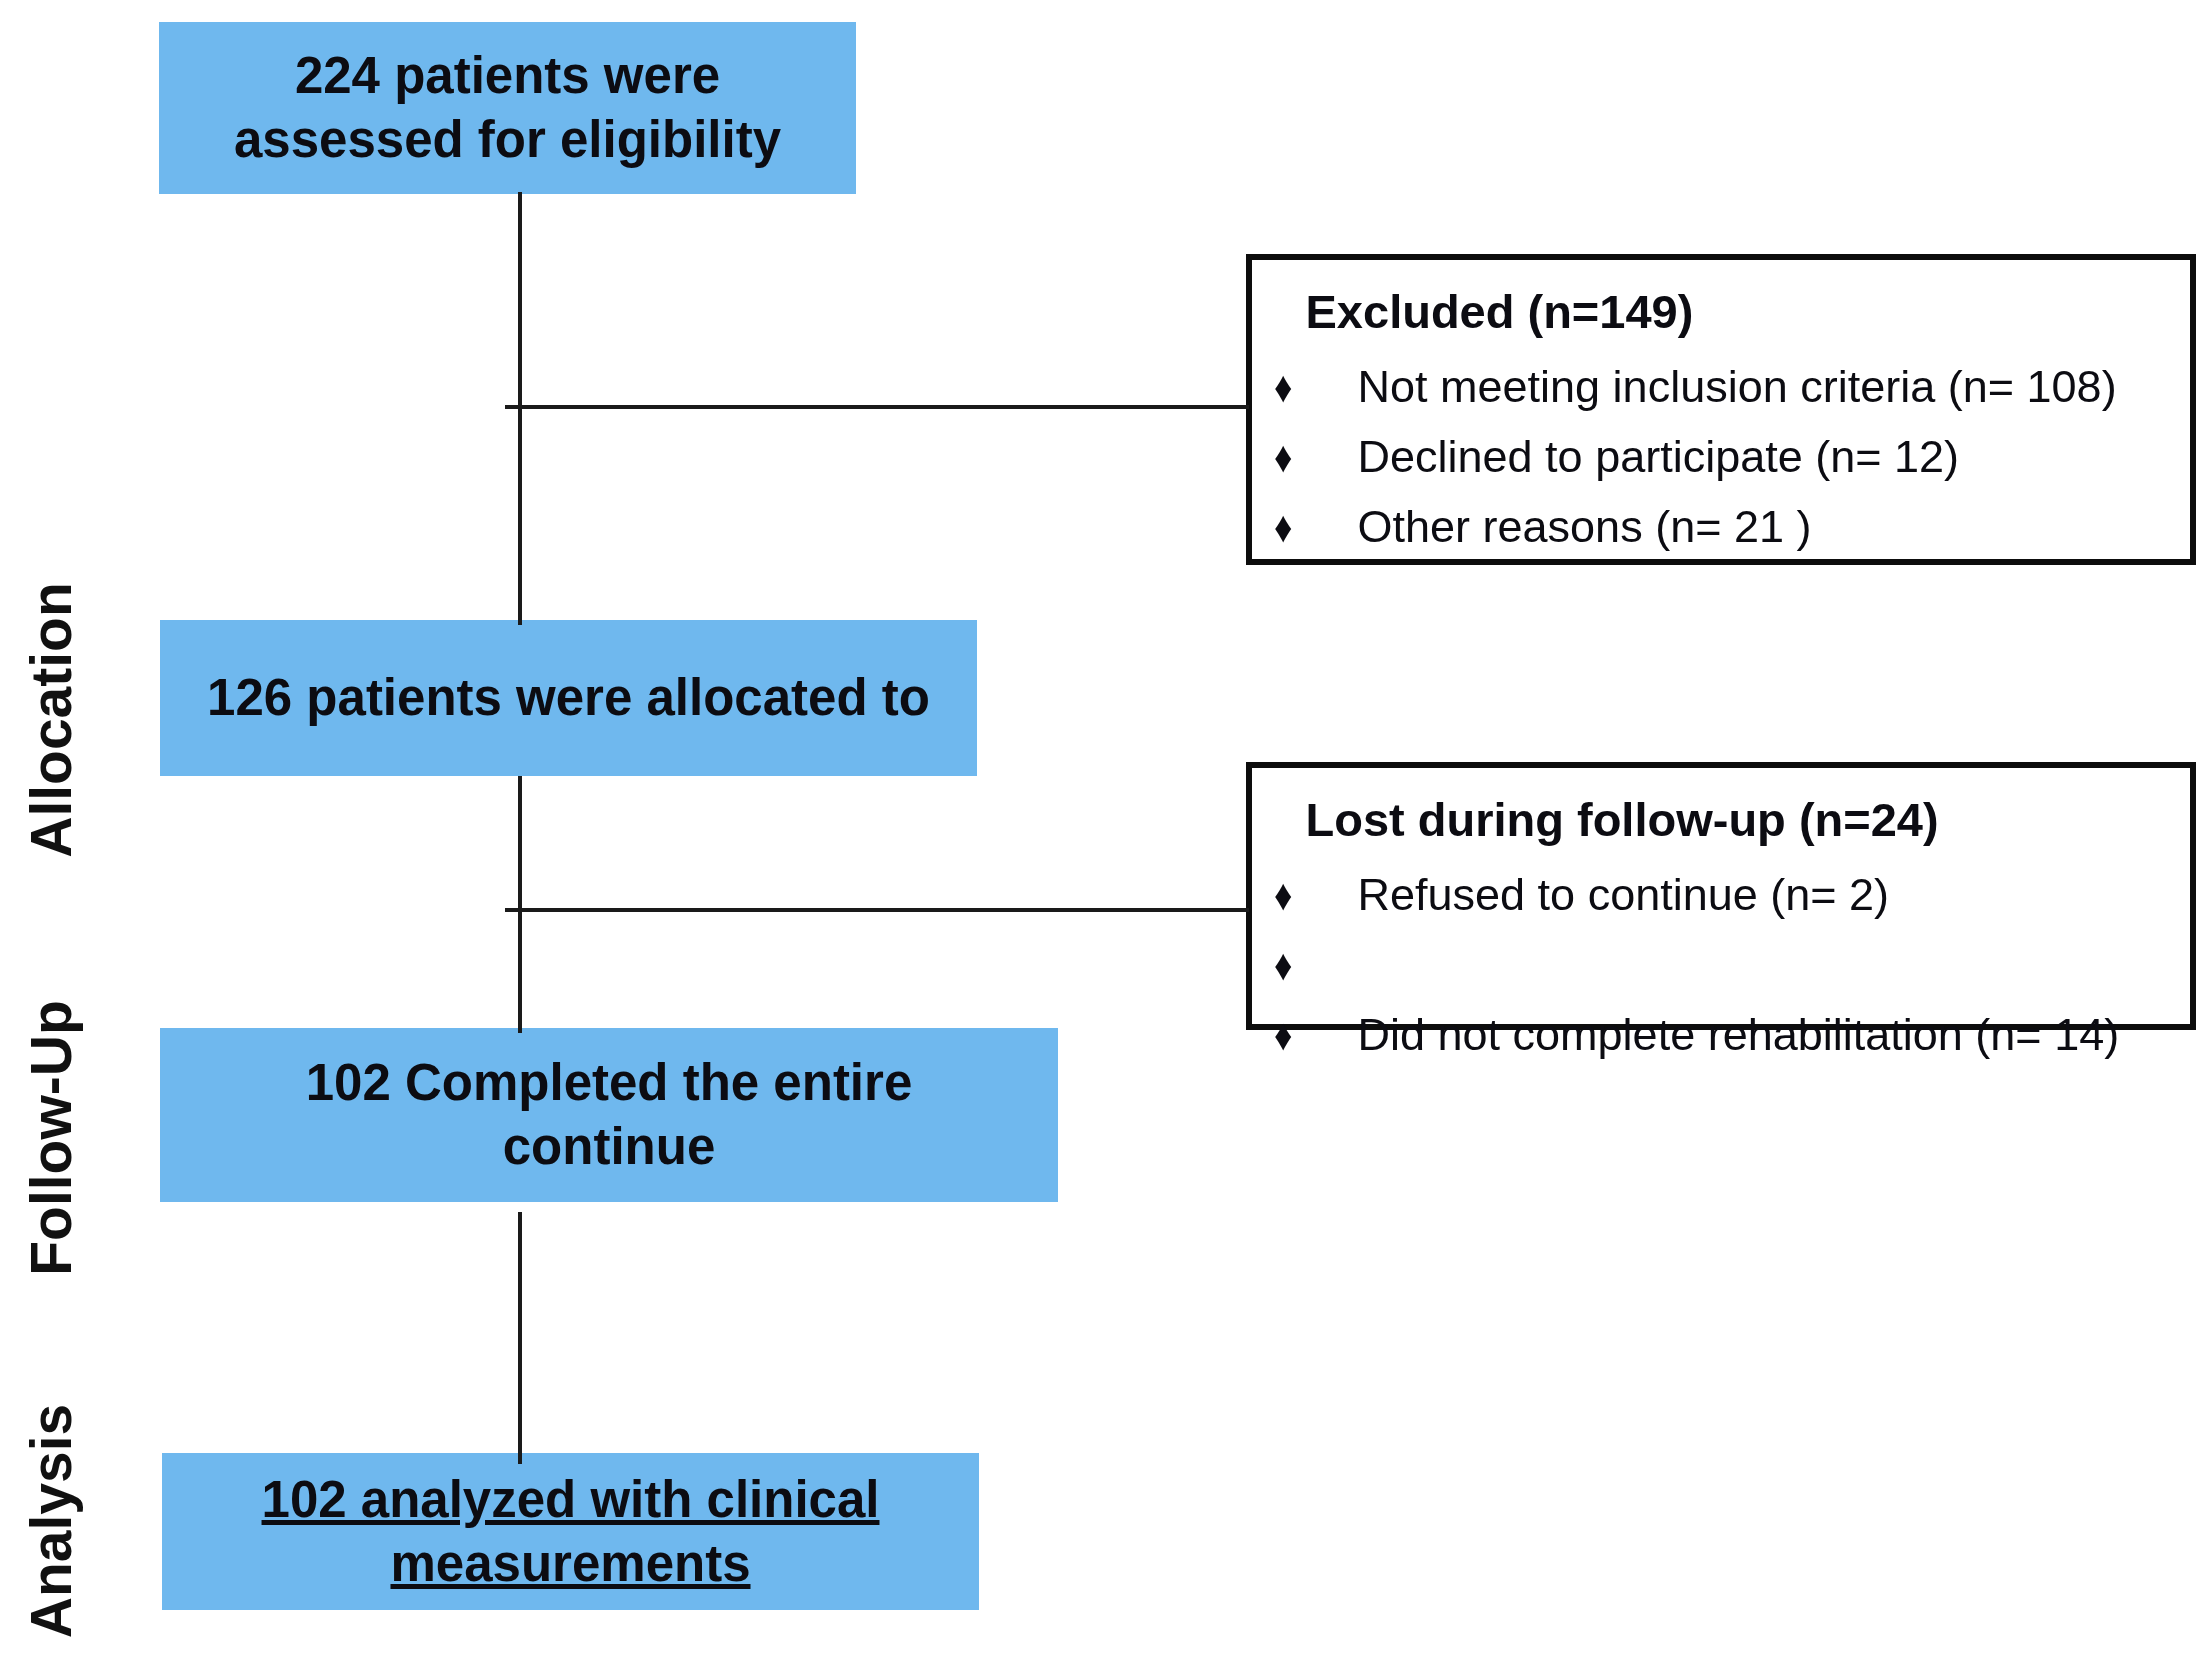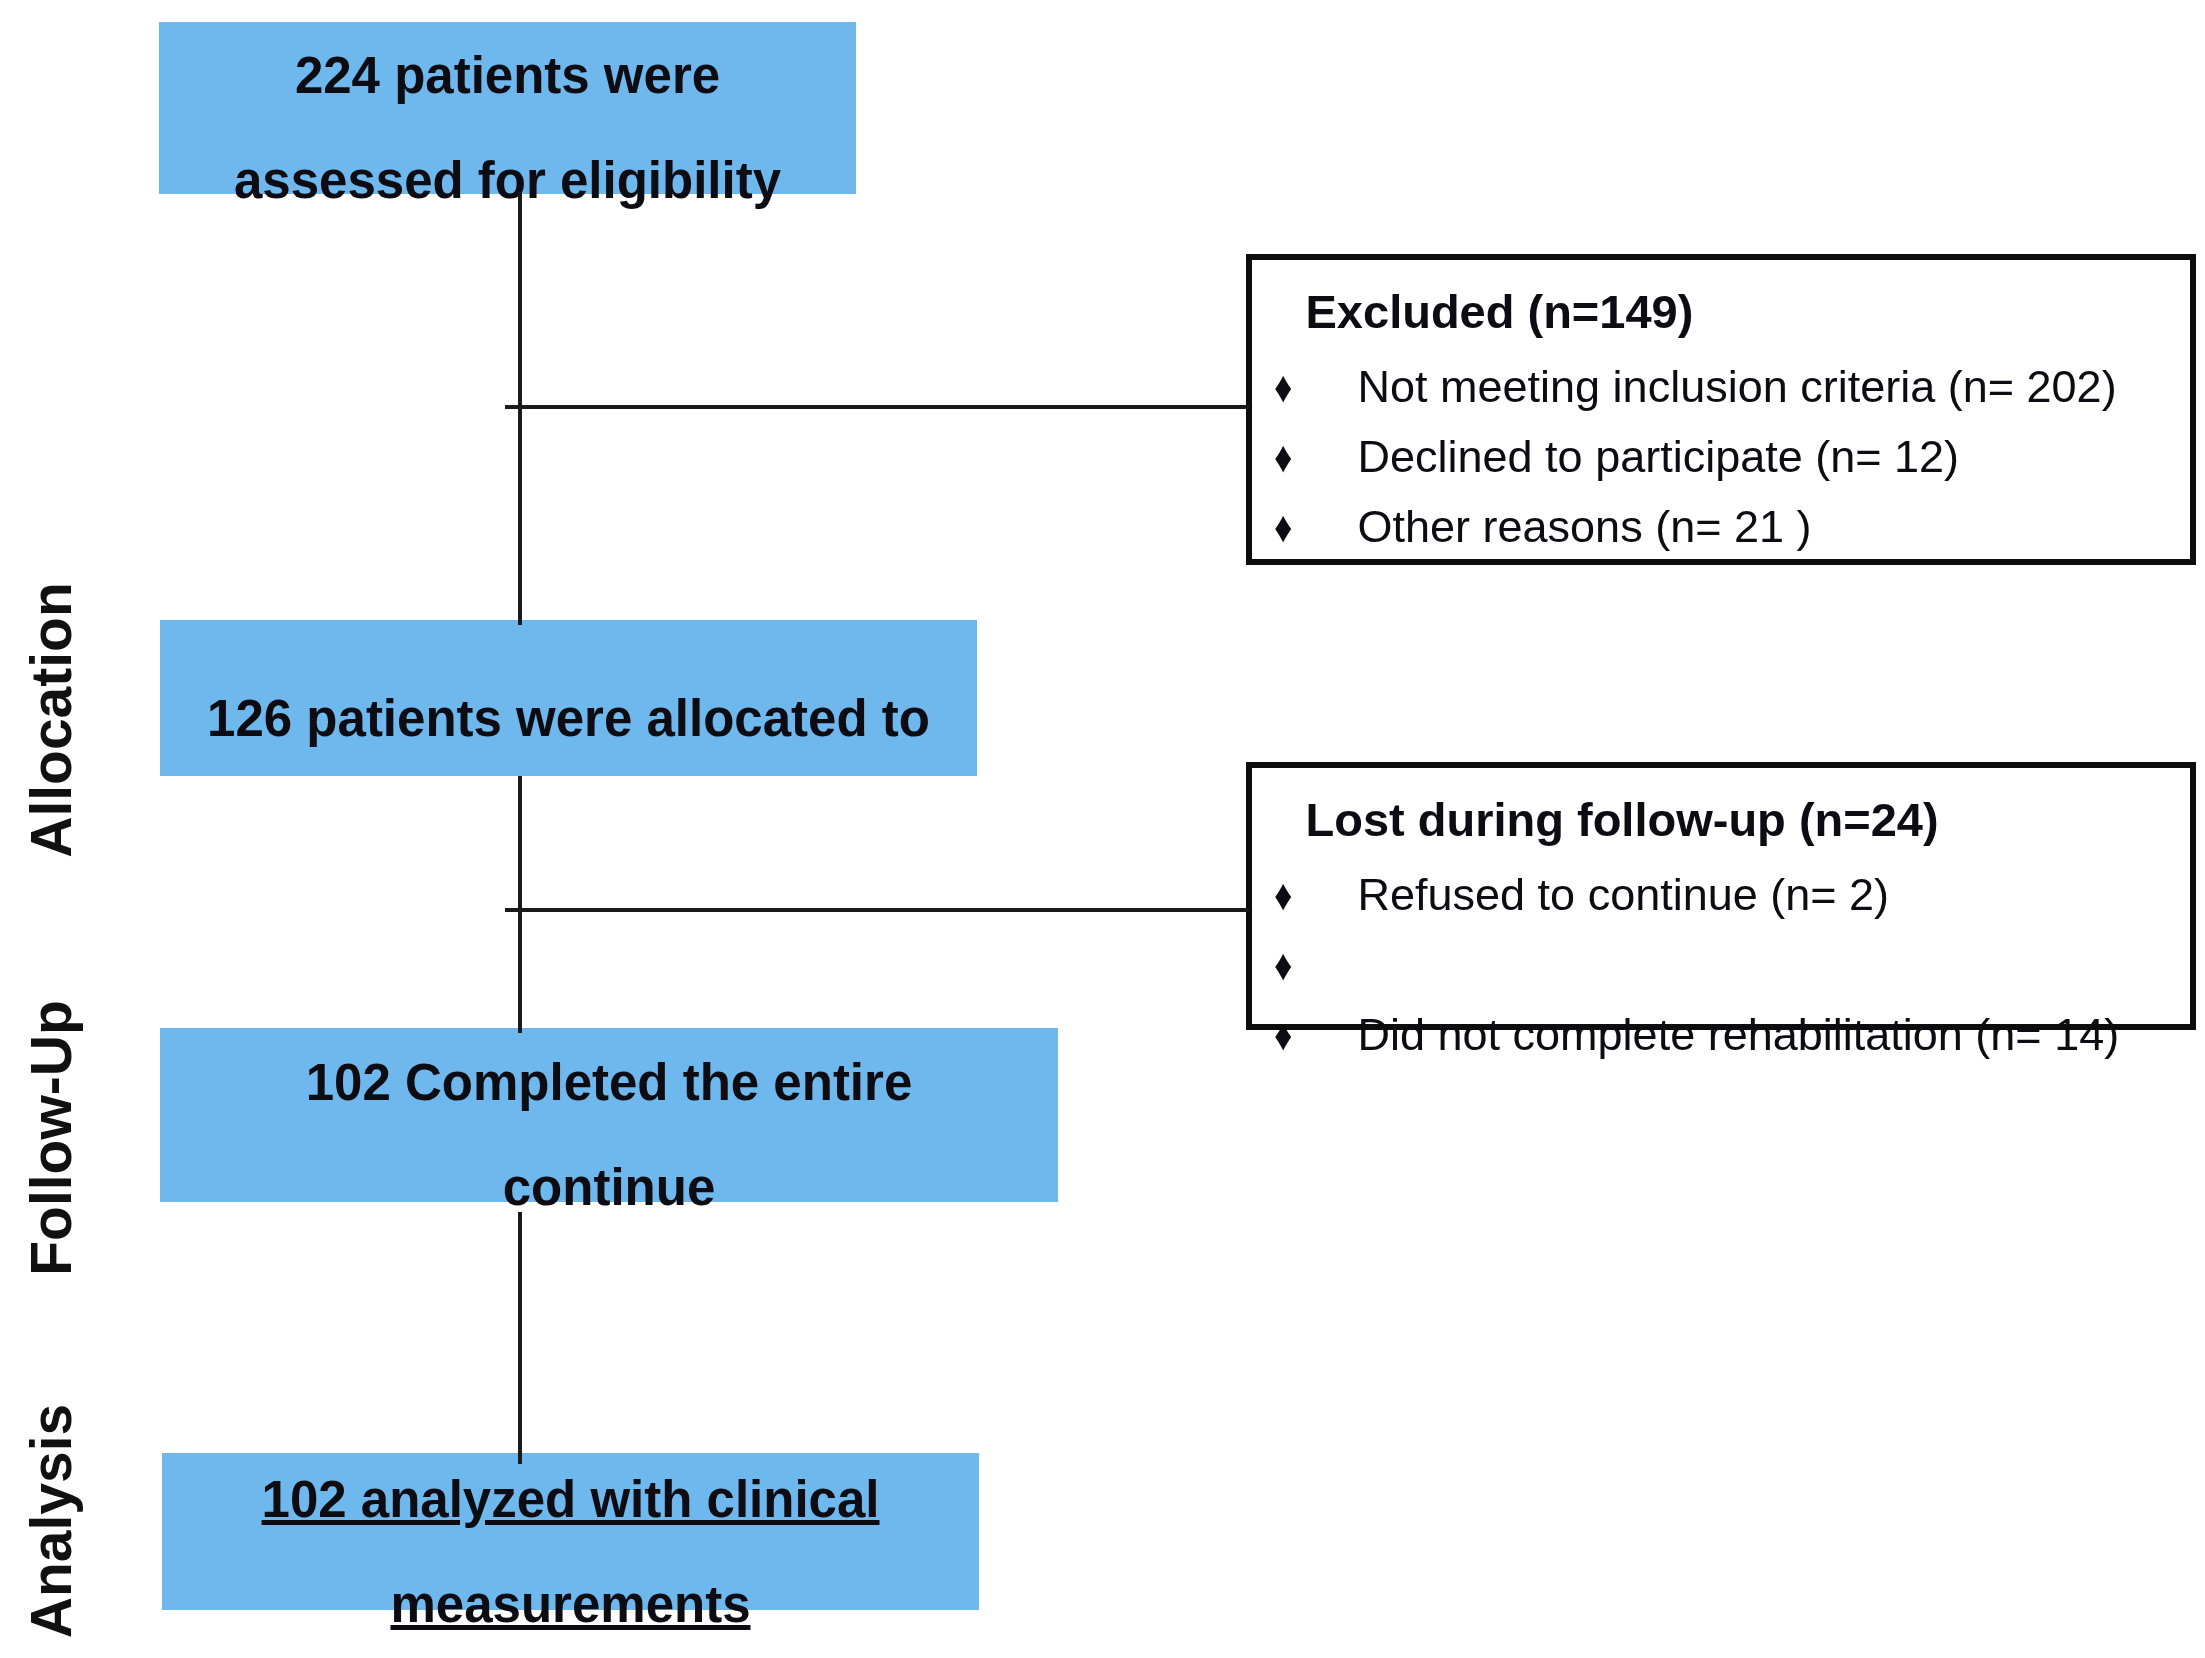--- a/index.html
+++ b/index.html
@@ -17,21 +17,20 @@
     background:#6FB8EE;
     display:flex;flex-direction:column;
     justify-content:center;align-items:center;
     text-align:center;
   }
   .bluebox .ln{
     font-weight:bold;
     font-size:51px;
     line-height:64px;
     white-space:nowrap;
-    margin-top:41px;
   }
   
   .whitebox{
     position:absolute;
     background:#ffffff;
     border:6.4px solid #0d0d0d;
     box-sizing:border-box;
     padding:21.5px 17px 0 21.5px;
   }
   .whitebox .title{
@@ -95,21 +94,21 @@
 
   <div class="bluebox" style="left:162px;top:1453px;width:817px;height:157px;text-decoration:underline;">
     <div class="ln">102 analyzed with clinical</div>
     <div class="ln">measurements</div>
   </div>
 
   <div class="whitebox" style="left:1246px;top:254px;width:950px;height:311px;">
     <div class="title">Excluded  (n=149)</div>
     <div class="item">
       <span class="diamond">♦</span>
-      <span class="itext">Not meeting inclusion criteria (n= 202)</span>
+      <span class="itext">Not meeting inclusion criteria (n= 108)</span>
     </div>
     <div class="item">
       <span class="diamond">♦</span>
       <span class="itext">Declined to participate (n= 12)</span>
     </div>
     <div class="item">
       <span class="diamond">♦</span>
       <span class="itext">Other reasons (n= 21 )</span>
     </div>
   </div>

